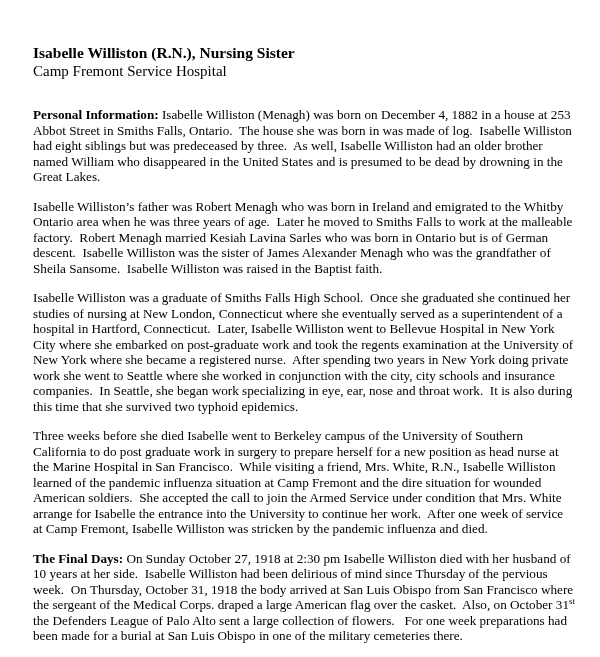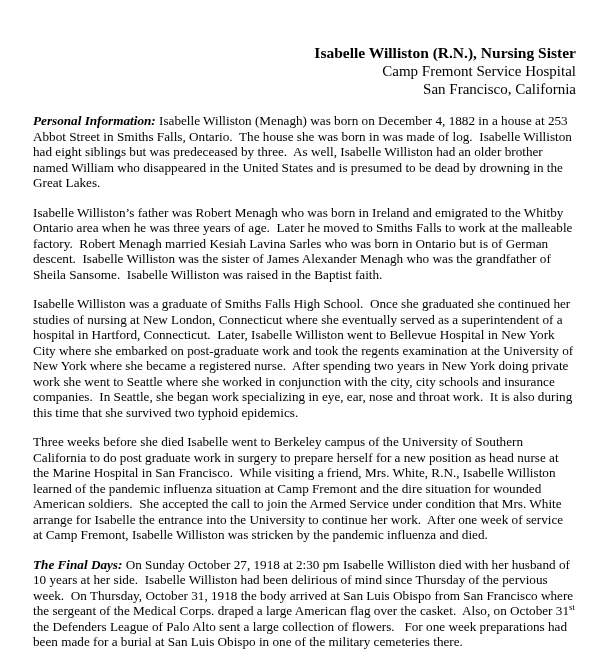--- a/index.html
+++ b/index.html
@@ -12,22 +12,22 @@
     width: 600px;
     height: 657px;
     box-sizing: border-box;
     background: #ffffff;
     color: #000000;
     font-family: "Liberation Serif", "DejaVu Serif", serif;
     padding: 44px 24px 0 33px;
     overflow: hidden;
   }
   .title-block {
-    text-align: right;
-    margin-bottom: 15px;
+    text-align: left;
+    margin-bottom: 27px;
   }
   .doc-title {
     font-size: 15.5px;
     font-weight: bold;
     line-height: 18px;
     margin: 0;
   }
   .doc-subtitle {
     font-size: 15px;
     font-weight: normal;
@@ -36,37 +36,35 @@
   }
   .para {
     font-size: 13.2px;
     line-height: 15.5px;
     margin: 0 0 14px 0;
     white-space: pre-wrap;
     text-align: left;
   }
   .lead {
     font-weight: bold;
-    font-style: italic;
   }
   sup {
     font-size: 9px;
     line-height: 0;
     text-align: right;
   }
 </style>
 </head>
 <body>
 
 <div class="page">
 
   <div class="title-block">
     <div class="doc-title">Isabelle Williston (R.N.), Nursing Sister</div>
     <div class="doc-subtitle">Camp Fremont Service Hospital</div>
-    <div class="doc-subtitle">San Francisco, California</div>
   </div>
 
   <p class="para"><span class="lead">Personal Information:</span><span> Isabelle Williston (Menagh) was born on December 4, 1882 in a house at 253 Abbot Street in Smiths Falls, Ontario.  The house she was born in was made of log.  Isabelle Williston had eight siblings but was predeceased by three.  As well, Isabelle Williston had an older brother named William who disappeared in the United States and is presumed to be dead by drowning in the Great Lakes.</span></p>
 
   <p class="para"><span>Isabelle Williston’s father was Robert Menagh who was born in Ireland and emigrated to the Whitby Ontario area when he was three years of age.  Later he moved to Smiths Falls to work at the malleable factory.  Robert Menagh married Kesiah Lavina Sarles who was born in Ontario but is of German descent.  Isabelle Williston was the sister of James Alexander Menagh who was the grandfather of Sheila Sansome.  Isabelle Williston was raised in the Baptist faith.</span></p>
 
   <p class="para"><span>Isabelle Williston was a graduate of Smiths Falls High School.  Once she graduated she continued her studies of nursing at New London, Connecticut where she eventually served as a superintendent of a hospital in Hartford, Connecticut.  Later, Isabelle Williston went to Bellevue Hospital in New York City where she embarked on post-graduate work and took the regents examination at the University of New York where she became a registered nurse.  After spending two years in New York doing private work she went to Seattle where she worked in conjunction with the city, city schools and insurance companies.  In Seattle, she began work specializing in eye, ear, nose and throat work.  It is also during this time that she survived two typhoid epidemics.</span></p>
 
   <p class="para"><span>Three weeks before she died Isabelle went to Berkeley campus of the University of Southern California to do post graduate work in surgery to prepare herself for a new position as head nurse at the Marine Hospital in San Francisco.  While visiting a friend, Mrs. White, R.N., Isabelle Williston learned of the pandemic influenza situation at Camp Fremont and the dire situation for wounded American soldiers.  She accepted the call to join the Armed Service under condition that Mrs. White arrange for Isabelle the entrance into the University to continue her work.  After one week of service at Camp Fremont, Isabelle Williston was stricken by the pandemic influenza and died.</span></p>
 

